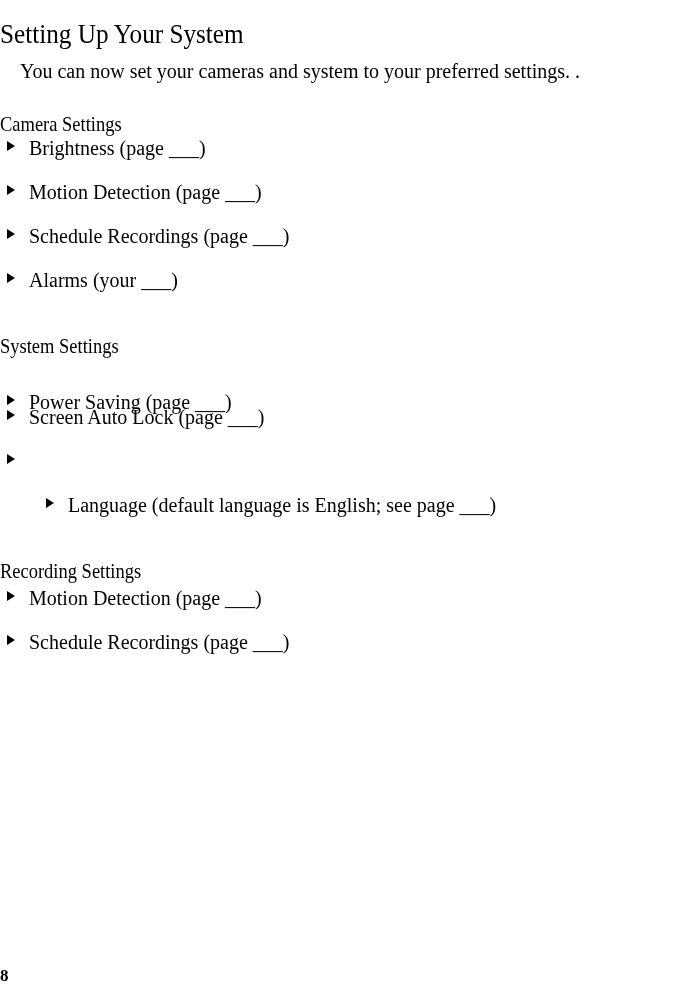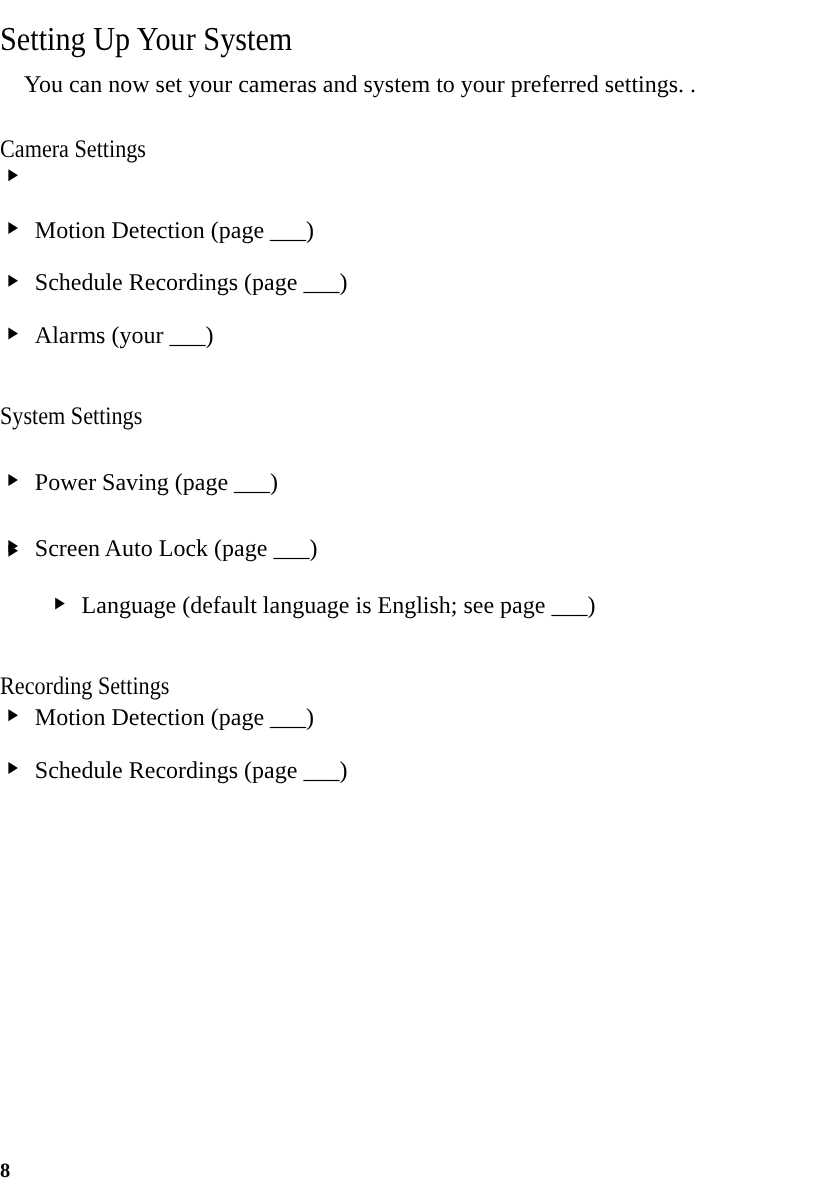--- a/index.html
+++ b/index.html
@@ -108,41 +108,42 @@
 <div class="page">
 
   <h1 class="doc-title">Setting Up Your System</h1>
 
   <p class="intro-text">You can now set your cameras and system to your preferred settings. .</p>
 
   <h2 class="section-heading h-camera">Camera Settings</h2>
 
   <div class="bullet-row" style="top:135px;">
     <span class="bullet-mark"></span>
+    <span class="bullet-text">Brightness (page ___)</span>
   </div>
   <div class="bullet-row" style="top:179px;">
     <span class="bullet-mark"></span>
     <span class="bullet-text">Motion Detection (page ___)</span>
   </div>
   <div class="bullet-row" style="top:223px;">
     <span class="bullet-mark"></span>
     <span class="bullet-text">Schedule Recordings (page ___)</span>
   </div>
   <div class="bullet-row" style="top:267px;">
     <span class="bullet-mark"></span>
     <span class="bullet-text">Alarms (your ___)</span>
   </div>
 
   <h2 class="section-heading h-system">System Settings</h2>
 
   <div class="bullet-row" style="top:377px;margin-top:12px;">
     <span class="bullet-mark"></span>
     <span class="bullet-text">Power Saving (page ___)</span>
   </div>
-  <div class="bullet-row" style="top:404px;margin-top:40px;">
+  <div class="bullet-row" style="top:404px;">
     <span class="bullet-mark"></span>
     <span class="bullet-text">Screen Auto Lock (page ___)</span>
   </div>
   <div class="bullet-row" style="top:448px;">
     <span class="bullet-mark"></span>
   </div>
   <div class="bullet-row" style="top:492px;margin-left:39px;">
     <span class="bullet-mark"></span>
     <span class="bullet-text">Language (default language is English; see page ___)</span>
   </div>

